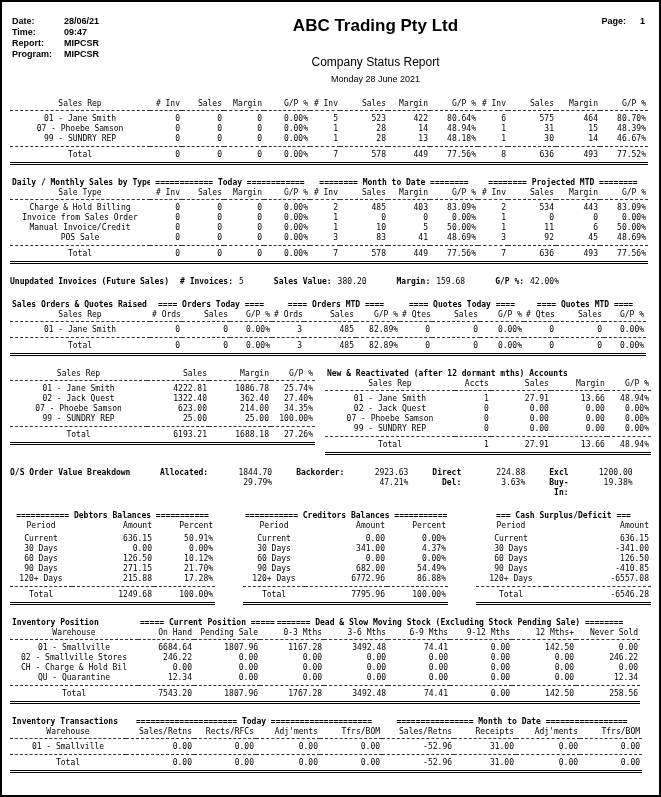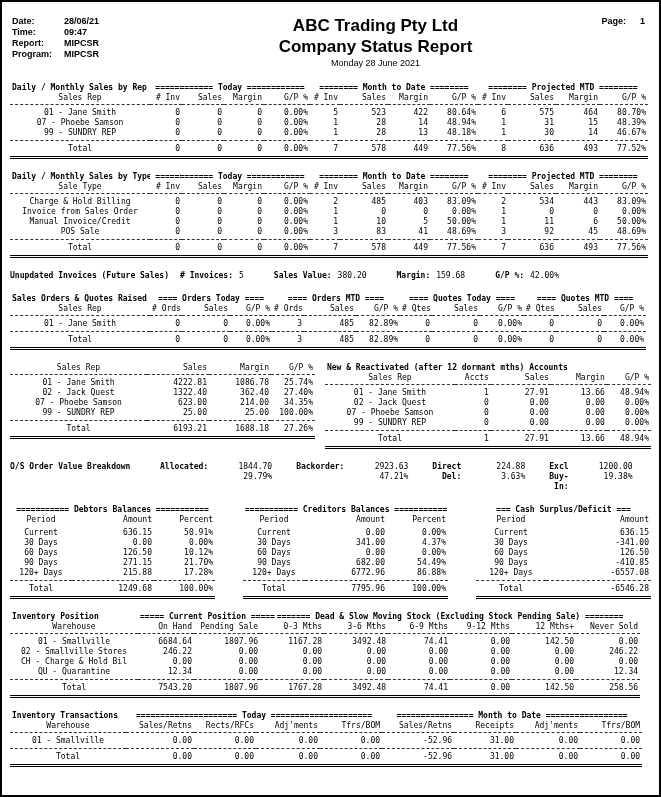--- a/index.html
+++ b/index.html
@@ -21,21 +21,21 @@
     align-items: start;
     margin: 4px 2px 10px 2px;
     font-family: "Liberation Sans", sans-serif;
   }
   .meta { font-size: 9px; line-height: 11px; }
   .meta-row { display: flex; }
   .meta-label { font-weight: bold; width: 52px; }
   .meta-value { font-weight: bold; text-align: right; }
   .title-block { text-align: center; }
   .company-name { font-size: 17px; font-weight: bold; line-height: 20px; }
-  .report-title { font-size: 17px; font-weight: bold; line-height: 17px; margin-top: 2px; }
+  .report-title { font-size: 12px; font-weight: normal; line-height: 17px; margin-top: 18px; }
   .report-date  { font-size: 9px; line-height: 13px; margin-top: 2px; }
   .page-block { font-size: 9px; font-weight: bold; text-align: left; display: flex; gap: 14px; justify-content: flex-end; padding-right: 4px; }
 
   
   section { margin-top: 13px; }
   table.rpt {
     border-collapse: collapse;
     table-layout: fixed;
     font-family: "DejaVu Sans Mono", "Liberation Mono", monospace;
     font-size: 8px;
@@ -123,26 +123,20 @@
             <col style="width: 30px;">
             <col style="width: 48px;">
             <col style="width: 42px;">
             <col style="width: 48px;">
             <col style="width: 30px;">
             <col style="width: 48px;">
             <col style="width: 44px;">
             <col style="width: 48px;">
           </colgroup>
           <thead>
-            <tr>
-              <th class="title">Daily / Monthly Sales by Rep</th>
-              <th class="grp" colspan="4">============ Today ============</th>
-              <th class="grp" colspan="4">======== Month to Date ========</th>
-              <th class="grp" colspan="4">======== Projected MTD ========</th>
-            </tr>
             <tr class="colhead-row">
               <th class="colh first">Sales Rep</th>
               <th class="colh"># Inv</th>
               <th class="colh">Sales</th>
               <th class="colh">Margin</th>
               <th class="colh">G/P %</th>
               <th class="colh"># Inv</th>
               <th class="colh">Sales</th>
               <th class="colh">Margin</th>
               <th class="colh">G/P %</th>

